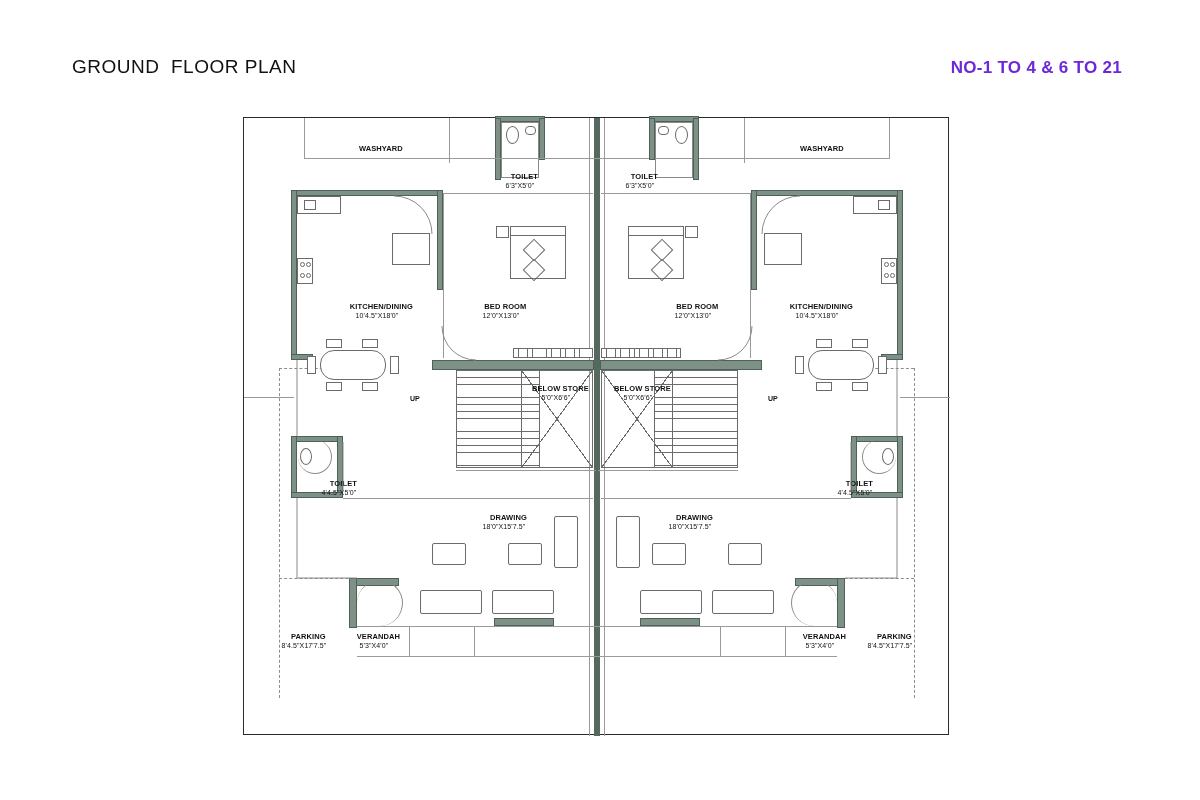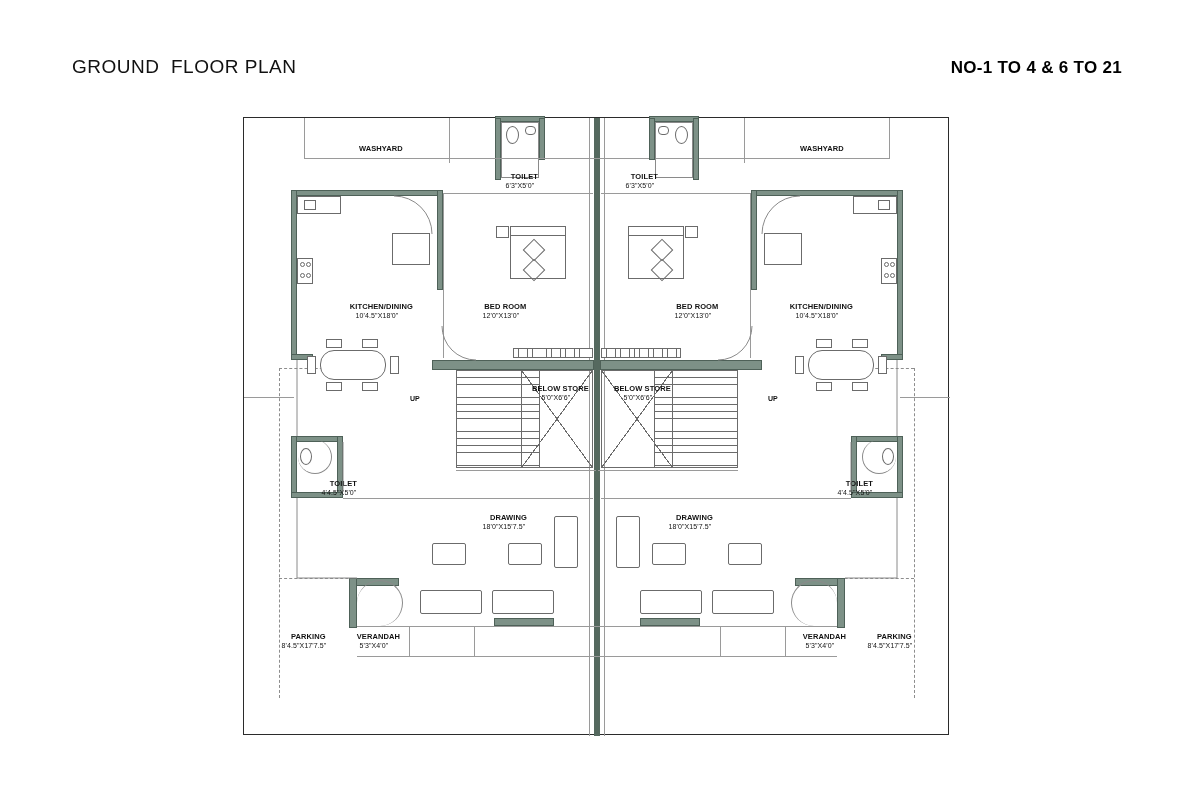--- a/index.html
+++ b/index.html
@@ -24,21 +24,21 @@
     color: #111;
     white-space: pre;
   }
   .title-right {
     position: absolute;
     right: 78px;
     top: 58px;
     font-size: 17px;
     font-weight: bold;
     letter-spacing: 0.3px;
-    color: #000000;
+    color: #6d28d9;
     white-space: pre;
   }
 
   
   #plan {
     position: absolute;
     left: 243px;
     top: 117px;
     width: 706px;
     height: 618px;

